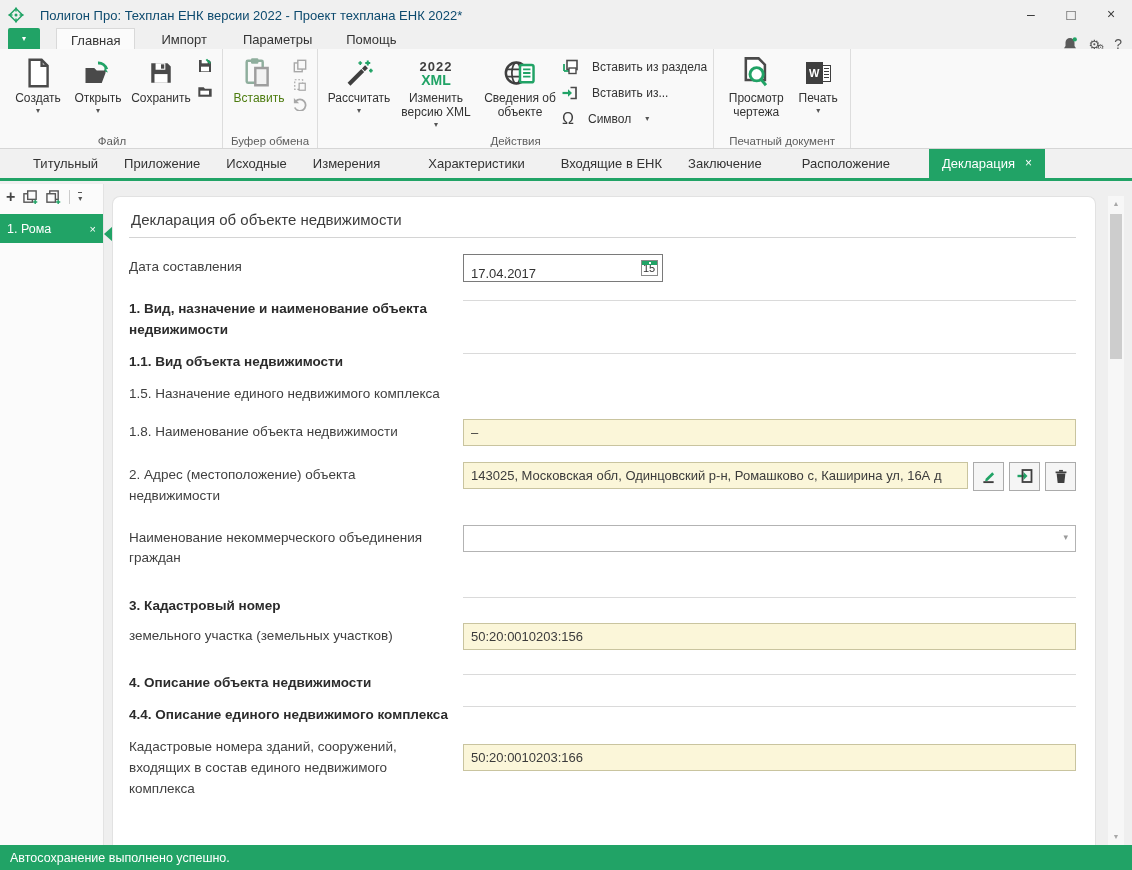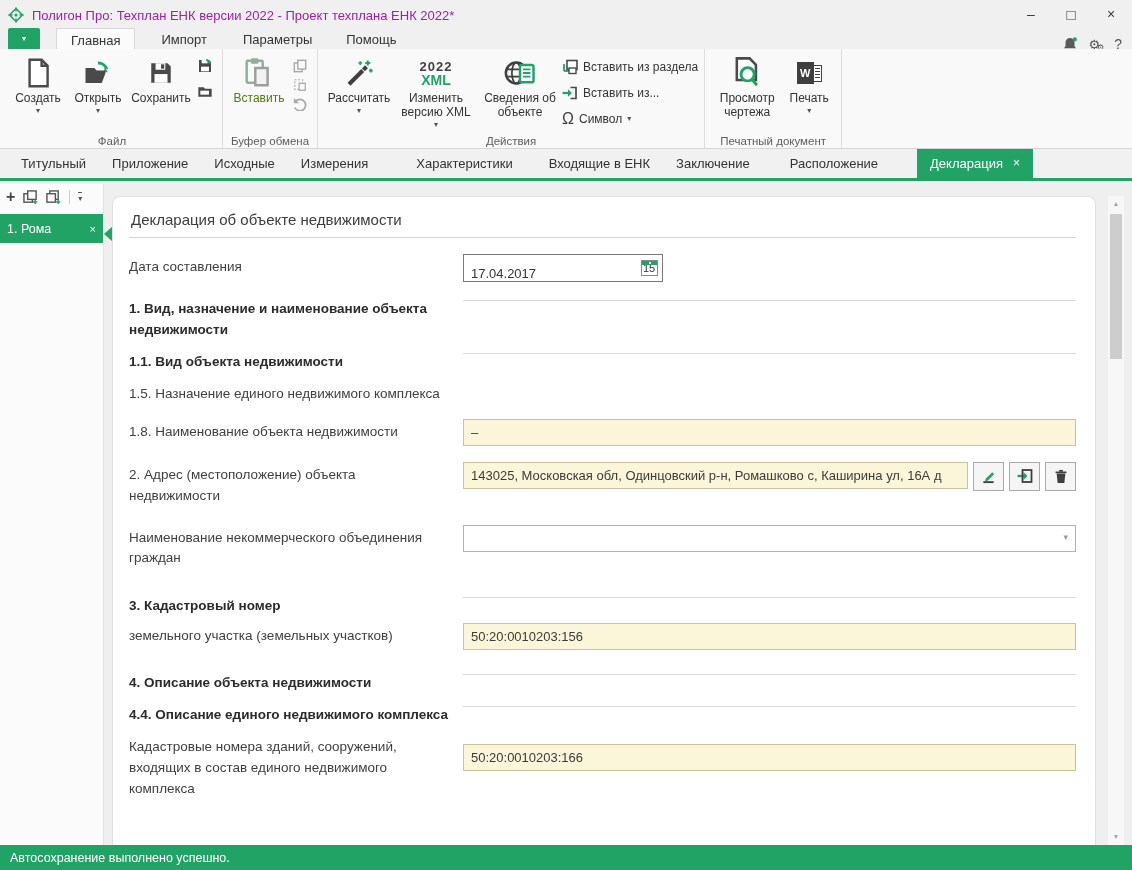--- a/index.html
+++ b/index.html
@@ -5,21 +5,21 @@
   * { margin:0; padding:0; box-sizing:border-box; }
   html,body { background:#dcdcdc; }
   body { font-family:"Liberation Sans", "DejaVu Sans", sans-serif; }
   #app {
     position:relative; width:1132px; height:870px; background:#f0f0f0;
     outline:1px solid #8f8f8f; overflow:hidden; font-size:13px; color:#333;
   }
   
   .titlebar { position:absolute; top:0; left:0; right:0; height:30px; background:#f0f0f0;
     display:flex; align-items:center; padding-left:8px; }
-  .titlebar .ttl { font-size:13px; color:#a21caf; margin-left:8px; }
+  .titlebar .ttl { font-size:13px; color:#0c4a6e; margin-left:16px; }
   .wctrls { position:absolute; right:6px; top:2px; display:flex; gap:10px; }
   .wctrl { width:30px; height:24px; display:flex; align-items:center; justify-content:center;
     color:#3c3c3c; font-size:14px; cursor:default; }
   .wctrl.max { font-size:15px; }
   
   .menurow { position:absolute; top:28px; left:0; right:0; height:21px; display:flex; align-items:stretch; }
   .appbtn { width:32px; margin-left:8px; background:#21a366; color:#fff; font-size:8px;
     display:flex; align-items:center; justify-content:center; border-radius:2px 2px 0 0; }
   .mtab { padding:2px 14px 0; font-size:13px; color:#333; display:flex; align-items:center; }
   .mtab.active { background:#fbfbfb; border:1px solid #d9d9d9; border-bottom:none; }
@@ -32,34 +32,34 @@
     border-bottom:1px solid #d6d6d6; display:flex; padding-left:2px; }
   .rgroup { position:relative; border-right:1px solid #ddd; padding:3px 6px 17px; display:flex; align-items:flex-start; }
   .glabel { position:absolute; bottom:1px; left:0; right:0; text-align:center; font-size:11.5px; color:#5d5d5d; }
   .rbtn { display:flex; flex-direction:column; align-items:center; width:60px; padding-top:2px;
     font-size:12px; color:#333; text-align:center; line-height:1.15; }
   .rbtn .ric { height:38px; display:flex; align-items:center; justify-content:center; }
   .caret { font-size:8px; color:#555; line-height:1.2; }
   .mini-col { display:flex; flex-direction:column; gap:8px; padding:6px 2px 0; }
   .mini { width:18px; height:16px; display:flex; align-items:center; justify-content:center; }
   .dis { color:#4d7c0f; }
-  .srow { display:flex; align-items:center; gap:5px; font-size:12px; color:#333; height:26px; white-space:nowrap; }
+  .srow { display:flex; align-items:center; gap:14px; font-size:12px; color:#333; height:26px; white-space:nowrap; }
   .scol { display:flex; flex-direction:column; padding-top:2px; }
   .xmltxt { line-height:1; text-align:center; }
   .xmltxt .y { font-size:13px; font-weight:bold; color:#3f3f3f; letter-spacing:1px; }
   .xmltxt .x { font-size:14px; font-weight:bold; color:#21a366; }
   .wordicon { display:flex; align-items:center; }
   .wbox { width:17px; height:22px; background:#3f3f3f; color:#fff; font-weight:bold; font-size:11px;
     display:flex; align-items:center; justify-content:center; }
   .wpage { width:8px; height:17px; background:#fff; border:1px solid #3f3f3f; border-left:none;
     display:flex; flex-direction:column; gap:2px; padding:2px 1px; }
   .wpage i { display:block; height:1px; background:#3f3f3f; }
   
   .doctabs { position:absolute; top:149px; left:0; right:0; height:32px; background:#f1f1f1;
-    border-bottom:3px solid #21a366; display:flex; align-items:stretch; padding-left:8px; }
+    border-bottom:3px solid #21a366; display:flex; align-items:stretch; padding-left:20px; }
   .dtab { padding:7px 13px 0; font-size:13px; color:#333; white-space:nowrap; }
   .dtab.g1 { margin-left:22px; } .dtab.g2 { margin-left:10px; } .dtab.g3 { margin-left:14px; }
   .dtab.active { background:#21a366; color:#fff; margin-left:26px; display:flex; gap:10px; padding-top:7px; }
   .dtab .x { font-size:12px; color:#fff; }
   
   .main { position:absolute; top:184px; left:0; right:0; bottom:25px; background:#efefef; }
   .sidebar { position:absolute; left:0; top:0; bottom:0; width:104px; background:#fbfbfb; border-right:1px solid #e3e3e3; }
   .stoolbar { height:26px; display:flex; align-items:center; gap:8px; padding:0 6px; color:#444; }
   .stool { display:flex; align-items:center; justify-content:center; }
   .splus { font-size:16px; font-weight:bold; color:#444; }

